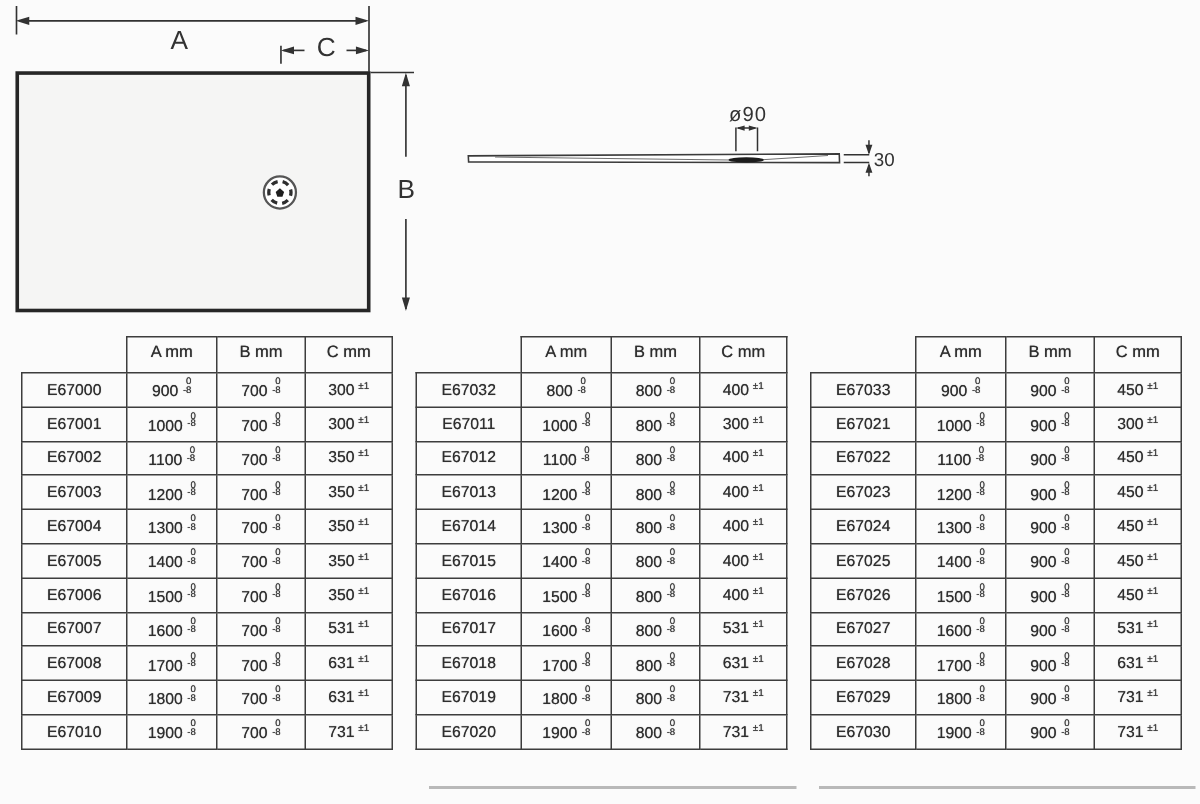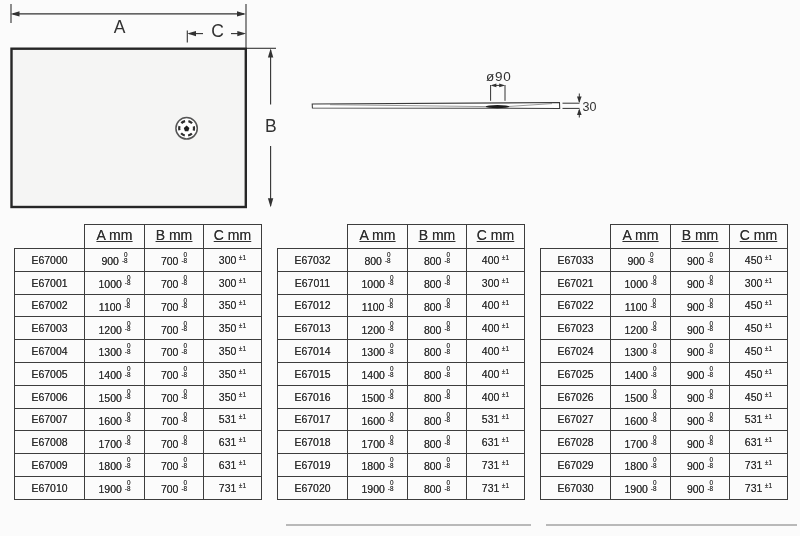--- a/index.html
+++ b/index.html
@@ -1,21 +1,21 @@
 <!DOCTYPE html>
 <html><head>
 <meta charset="utf-8">
 <style>
   html,body{margin:0;padding:0;}
   body{width:800px;height:536px;background:#fbfbfb;font-family:"Liberation Sans",sans-serif;position:relative;overflow:hidden;}
   .abs{position:absolute;}
   table.spec{border-collapse:collapse;position:absolute;table-layout:fixed;}
   table.spec td{border:1px solid #3d3d3d;text-align:center;vertical-align:middle;padding:0;
     font-size:10.5px;color:#2e2e2e;height:21.8px;overflow:hidden;white-space:nowrap;text-shadow:0 0 0.5px rgba(45,45,45,0.85);}
-  table.spec tr.hdr td{height:20px;font-size:14px;padding-bottom:3px;text-decoration:underline;}
+  table.spec tr.hdr td{height:20px;font-size:11px;padding-bottom:3px;}
   table.spec td.blank{border:none;background:transparent;}
   .tol{display:inline-block;vertical-align:3px;margin-left:3px;line-height:0;}
   .tol i{display:block;font-style:normal;font-size:6.4px;line-height:5.3px;color:#3a3a3a;letter-spacing:0;text-align:right;}
   sup.pm{font-size:6.6px;color:#3a3a3a;vertical-align:4.2px;margin-left:2.5px;letter-spacing:0;}
   .c0{width:70px;} .c1{width:60px;} .c2{width:59px;} .c3{width:58px;}
 </style>
 </head>
 <body>
 
 <svg class="abs" style="left:0;top:0;" width="300" height="220" viewBox="0 0 300 220">

